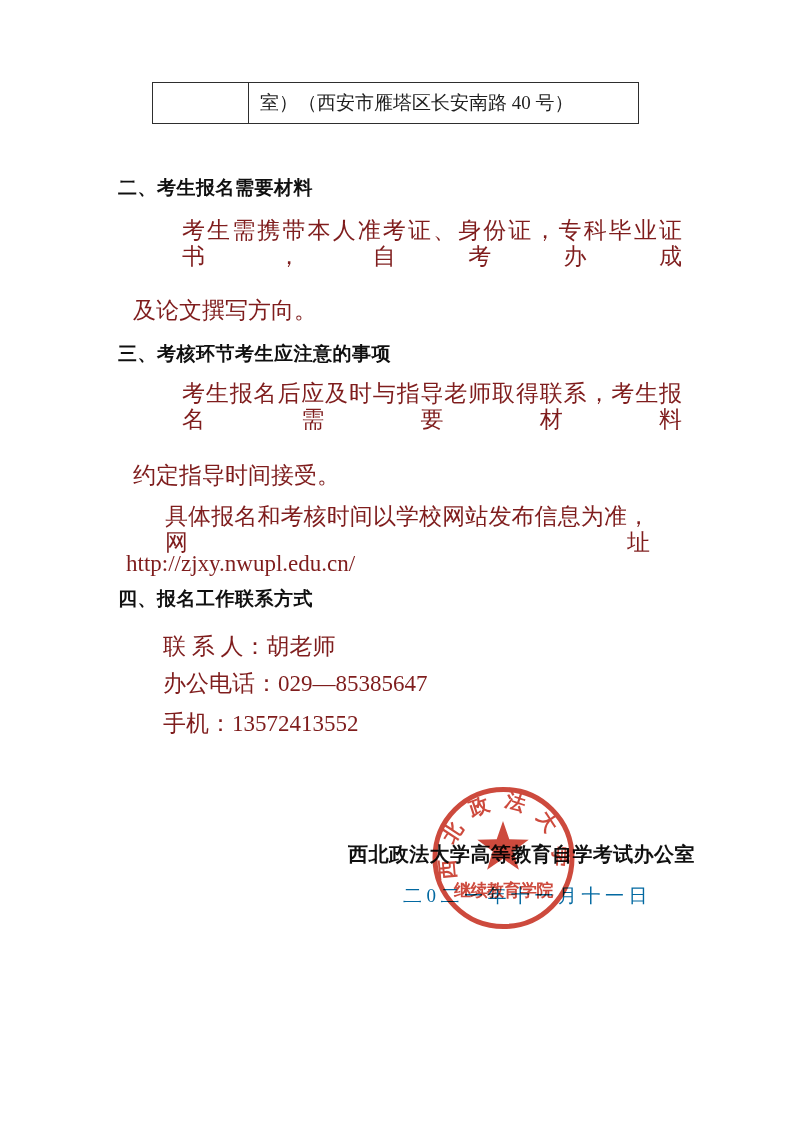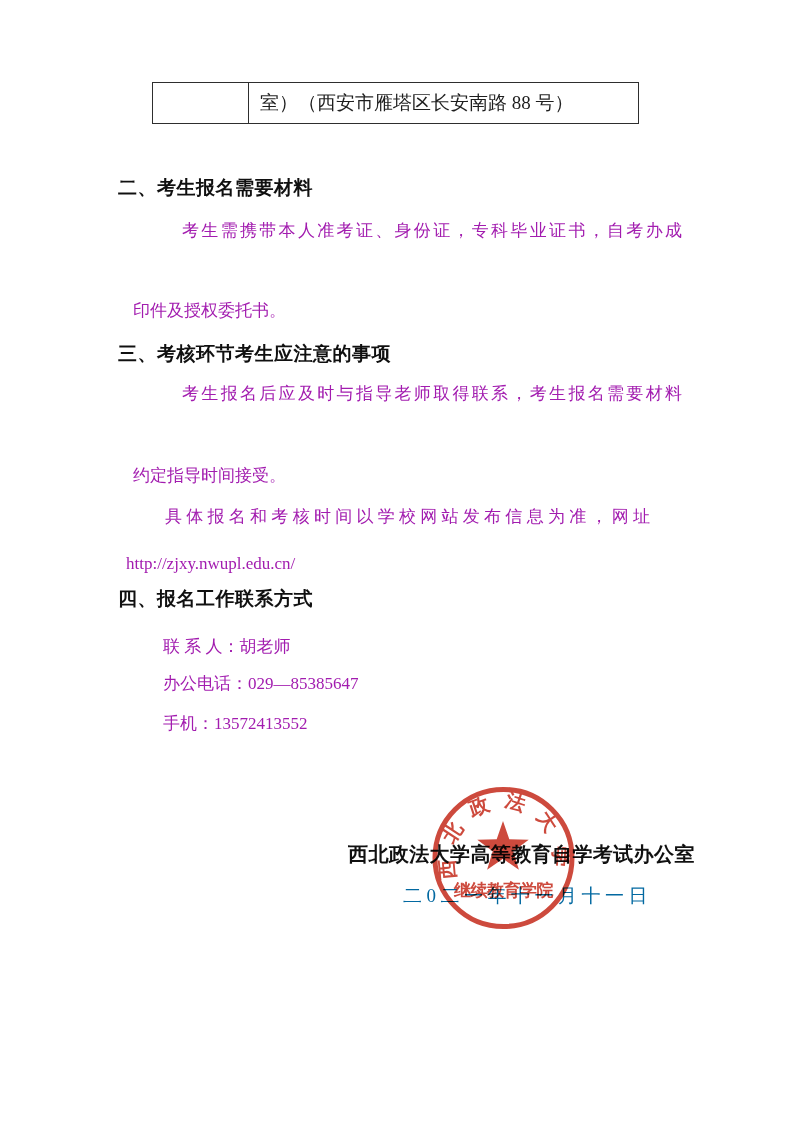--- a/index.html
+++ b/index.html
@@ -4,21 +4,21 @@
 <style>
   html,body{margin:0;padding:0;background:#888;}
   .page{
     position:relative;width:793px;height:1122px;background:#ffffff;
     margin:0 auto;overflow:hidden;
     font-family:"Liberation Serif","DejaVu Serif",serif;
     color:#1e1e1e;
   }
   .line{
     position:absolute;left:133px;width:549px;line-height:26px;
-    font-size:17px;color:#a21caf;white-space:nowrap;
+    font-size:23px;color:#7f1d1d;white-space:nowrap;
   }
   .just{text-align:justify;text-align-last:justify;white-space:normal;}
   .ind49{padding-left:49px;width:500px;}
   .ind32{padding-left:32px;width:485px;}
   .heading{
     position:absolute;left:118px;line-height:26px;font-size:19px;
     font-family:"Liberation Sans","DejaVu Sans",sans-serif;
     font-weight:700;color:#101010;white-space:nowrap;letter-spacing:.5px;text-align:center;
   }
   .contact{left:163px;width:520px;}
@@ -47,26 +47,26 @@
   }
   .stamp text{font-family:"Liberation Serif","DejaVu Serif",serif;}
 </style>
 </head>
 <body>
 
 <div class="page">
 
   <div class="tbl">
     <div class="c1"></div>
-    <div class="c2">室）（西安市雁塔区长安南路 88 号）</div>
+    <div class="c2">室）（西安市雁塔区长安南路 40 号）</div>
   </div>
 
   <div class="heading" style="top:175px">二、考生报名需要材料</div>
   <div class="line just ind49" style="top:218px">考生需携带本人准考证、身份证，专科毕业证书，自考办成</div>
-  <div class="line" style="top:298px">印件及授权委托书。</div>
+  <div class="line" style="top:298px">及论文撰写方向。</div>
 
   <div class="heading" style="top:341px">三、考核环节考生应注意的事项</div>
   <div class="line just ind49" style="top:381px">考生报名后应及时与指导老师取得联系，考生报名需要材料</div>
   <div class="line" style="top:463px">约定指导时间接受。</div>
   <div class="line just ind32" style="top:504px">具体报名和考核时间以学校网站发布信息为准，网址</div>
   <div class="line url" style="top:551px">http://zjxy.nwupl.edu.cn/</div>
 
   <div class="heading" style="top:586px">四、报名工作联系方式</div>
   <div class="line contact" style="top:634px">联 系 人：胡老师</div>
   <div class="line contact" style="top:671px">办公电话：029—85385647</div>

